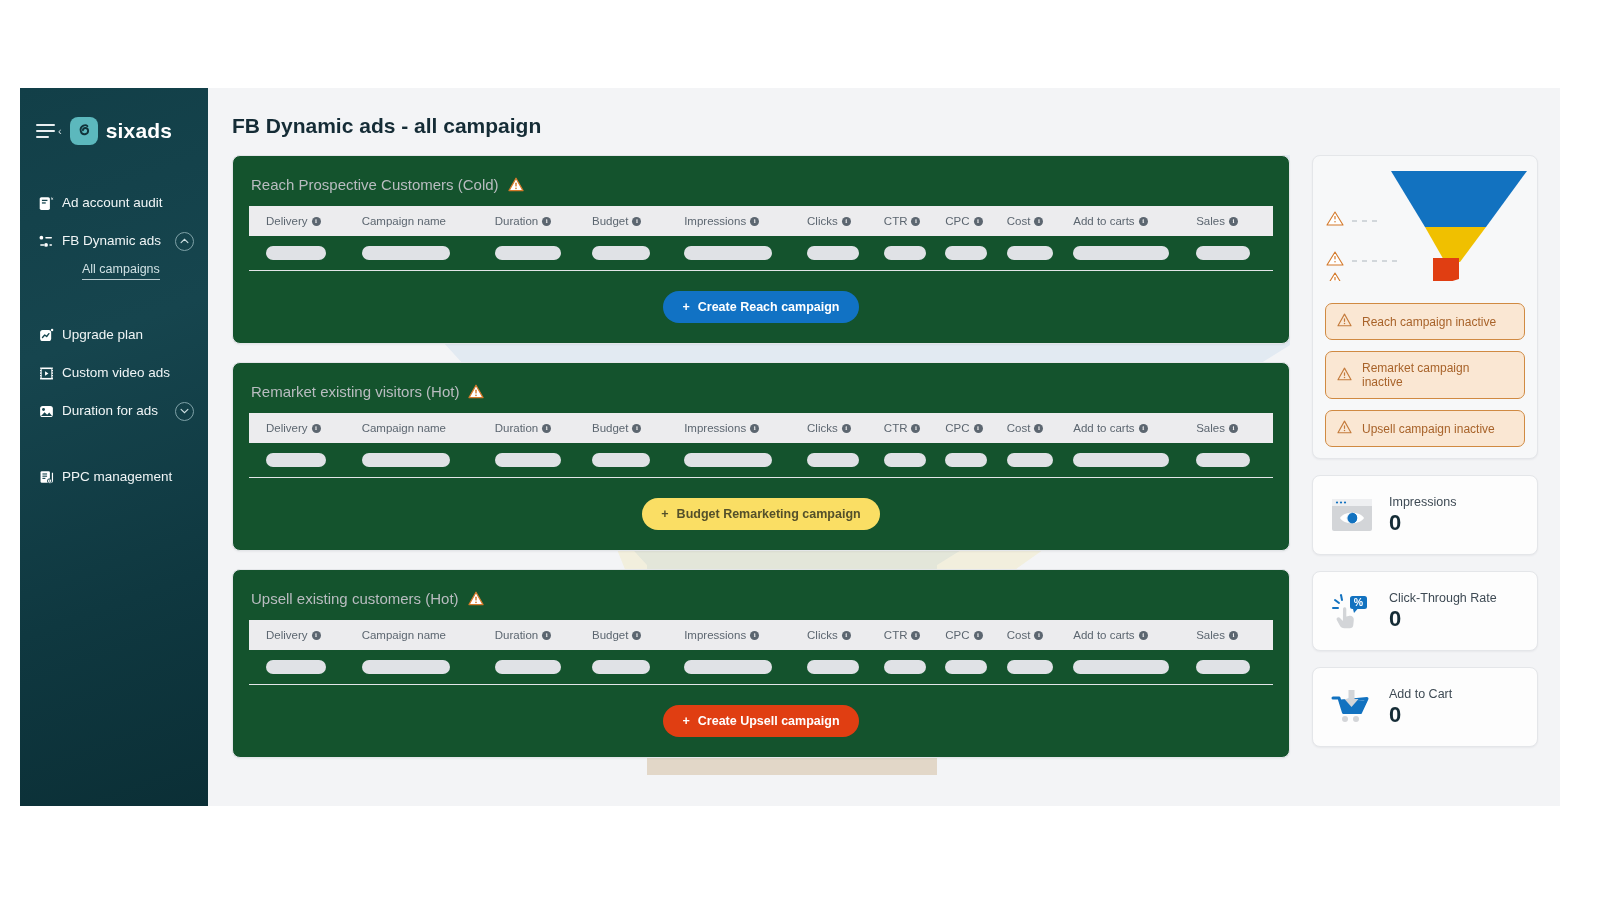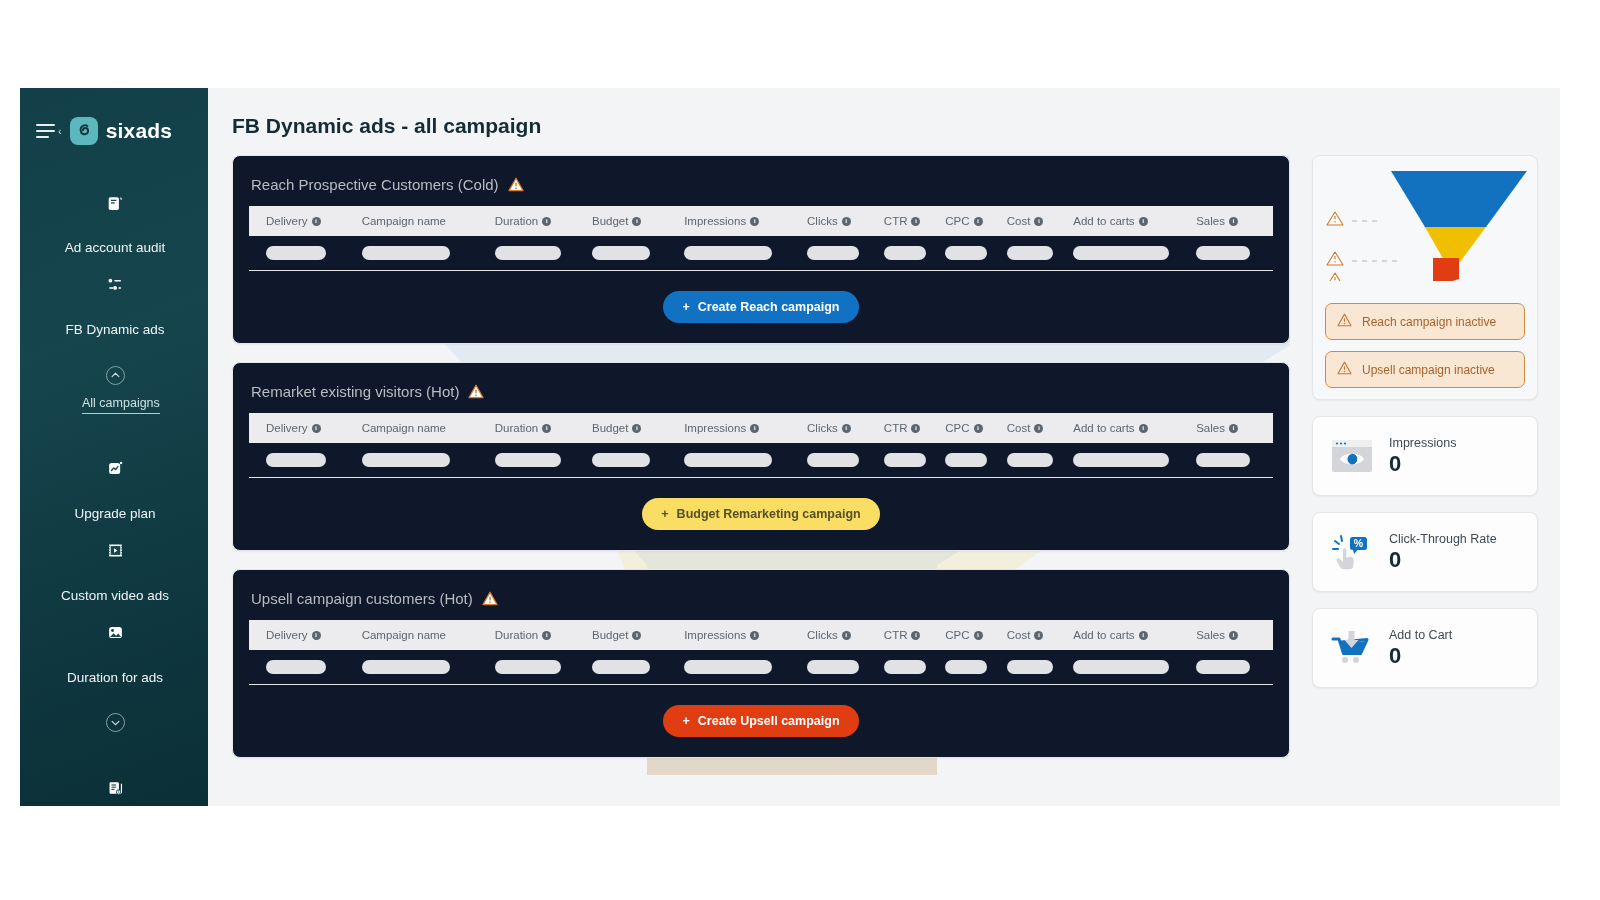--- a/index.html
+++ b/index.html
@@ -47,27 +47,26 @@
     display: flex; align-items: center; justify-content: center;
     color: #11333a; font-weight: bold; font-size: 17px;
     font-family: "Liberation Serif", serif;
     font-style: italic;
   }
   .logo-text { font-size: 21px; font-weight: bold; letter-spacing: .2px; color: #fff; }
 
   .nav { margin-top: 32px; }
   .nav-item {
     display: flex; align-items: center;
-    gap: 27px;
+    gap: 6px;
     padding: 9px 14px 9px 16px;
     font-size: 13.5px;
     color: #f0f5f6;
     cursor: pointer;
     position: relative;
-    flex-direction: column;
   }
   .nav-item .label { flex: 1; line-height: 1.25; }
   .nav-icon { width: 20px; height: 20px; flex: 0 0 20px; display: flex; align-items: center; justify-content: center; }
   .nav-icon svg { display: block; }
   .chev-circle {
     width: 19px; height: 19px; border-radius: 50%;
     border: 1px solid #7fa2a8;
     display: flex; align-items: center; justify-content: center;
     flex: 0 0 19px;
   }
@@ -106,21 +105,21 @@
   .funnel-overlay {
     position: absolute;
     left: 0; top: 0;
     width: 1058px; height: 620px;
     pointer-events: none;
     z-index: 0;
   }
 
   .card {
     position: relative;
-    background: #0f172a;
+    background: #14532d;
     border: 1px solid #e4e6e9;
     border-radius: 8px;
     margin-bottom: 18px;
     box-shadow: 0 1px 2px rgba(16,24,40,.05);
     overflow: hidden;
     z-index: 1;
   }
   .card-inner { position: relative; z-index: 2; padding: 0 16px 16px 16px; }
   .card-title {
     font-size: 15px;
@@ -592,21 +591,21 @@
                 <span>+</span>
                 <span>Budget Remarketing campaign</span>
               </button>
             </div>
           </div>
         </section>
 
         <section class="card">
           <div class="card-inner">
             <div class="card-title">
-              <span>Upsell campaign customers (Hot)</span>
+              <span>Upsell existing customers (Hot)</span>
               <span>
                 <svg class="warn-tri" width="16" height="15" viewBox="0 0 16 15">
                     <path d="M8 1.2L15 13.6H1z" fill="#fff" stroke="#d4792a" stroke-width="1.3" stroke-linejoin="round"></path>
                     <rect x="7.3" y="5.6" width="1.4" height="4" rx=".7" fill="#d4792a"></rect>
                     <circle cx="8" cy="11.3" r=".85" fill="#d4792a"></circle>
                   </svg>
               </span>
             </div>
             <table>
               <colgroup>
@@ -760,20 +759,30 @@
               <span>Reach campaign inactive</span>
             </div>
             <div class="alert">
               <span>
                 <svg width="15" height="14" viewBox="0 0 16 15">
                     <path d="M8 1.2L15 13.6H1z" fill="none" stroke="#c47b3c" stroke-width="1.2" stroke-linejoin="round"></path>
                     <rect x="7.35" y="5.6" width="1.3" height="4" rx=".65" fill="#c47b3c"></rect>
                     <circle cx="8" cy="11.3" r=".8" fill="#c47b3c"></circle>
                   </svg>
               </span>
+              <span>Remarket campaign inactive</span>
+            </div>
+            <div class="alert">
+              <span>
+                <svg width="15" height="14" viewBox="0 0 16 15">
+                    <path d="M8 1.2L15 13.6H1z" fill="none" stroke="#c47b3c" stroke-width="1.2" stroke-linejoin="round"></path>
+                    <rect x="7.35" y="5.6" width="1.3" height="4" rx=".65" fill="#c47b3c"></rect>
+                    <circle cx="8" cy="11.3" r=".8" fill="#c47b3c"></circle>
+                  </svg>
+              </span>
               <span>Upsell campaign inactive</span>
             </div>
           </div>
         </section>
 
         <div class="metric">
           <span class="metric-icon">
             <svg width="44" height="38" viewBox="0 0 44 38">
                 <rect x="2" y="3" width="40" height="32" rx="2" fill="#d3d5d8"></rect>
                 <rect x="2" y="3" width="40" height="7" fill="#eeeff1"></rect>

